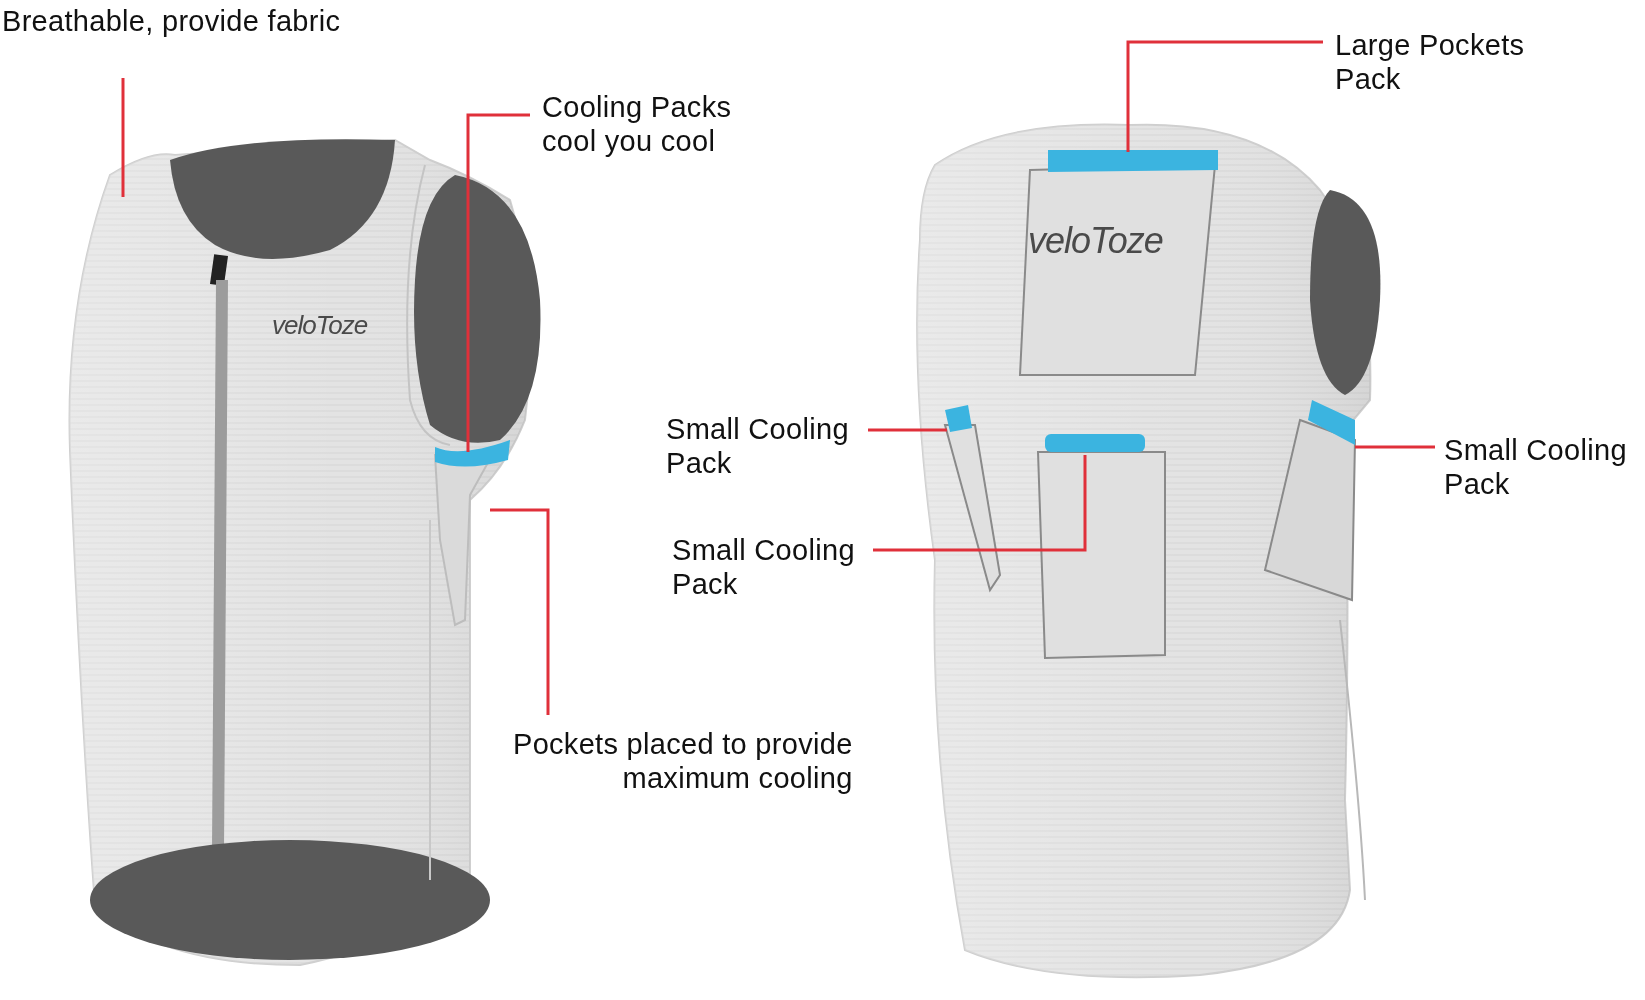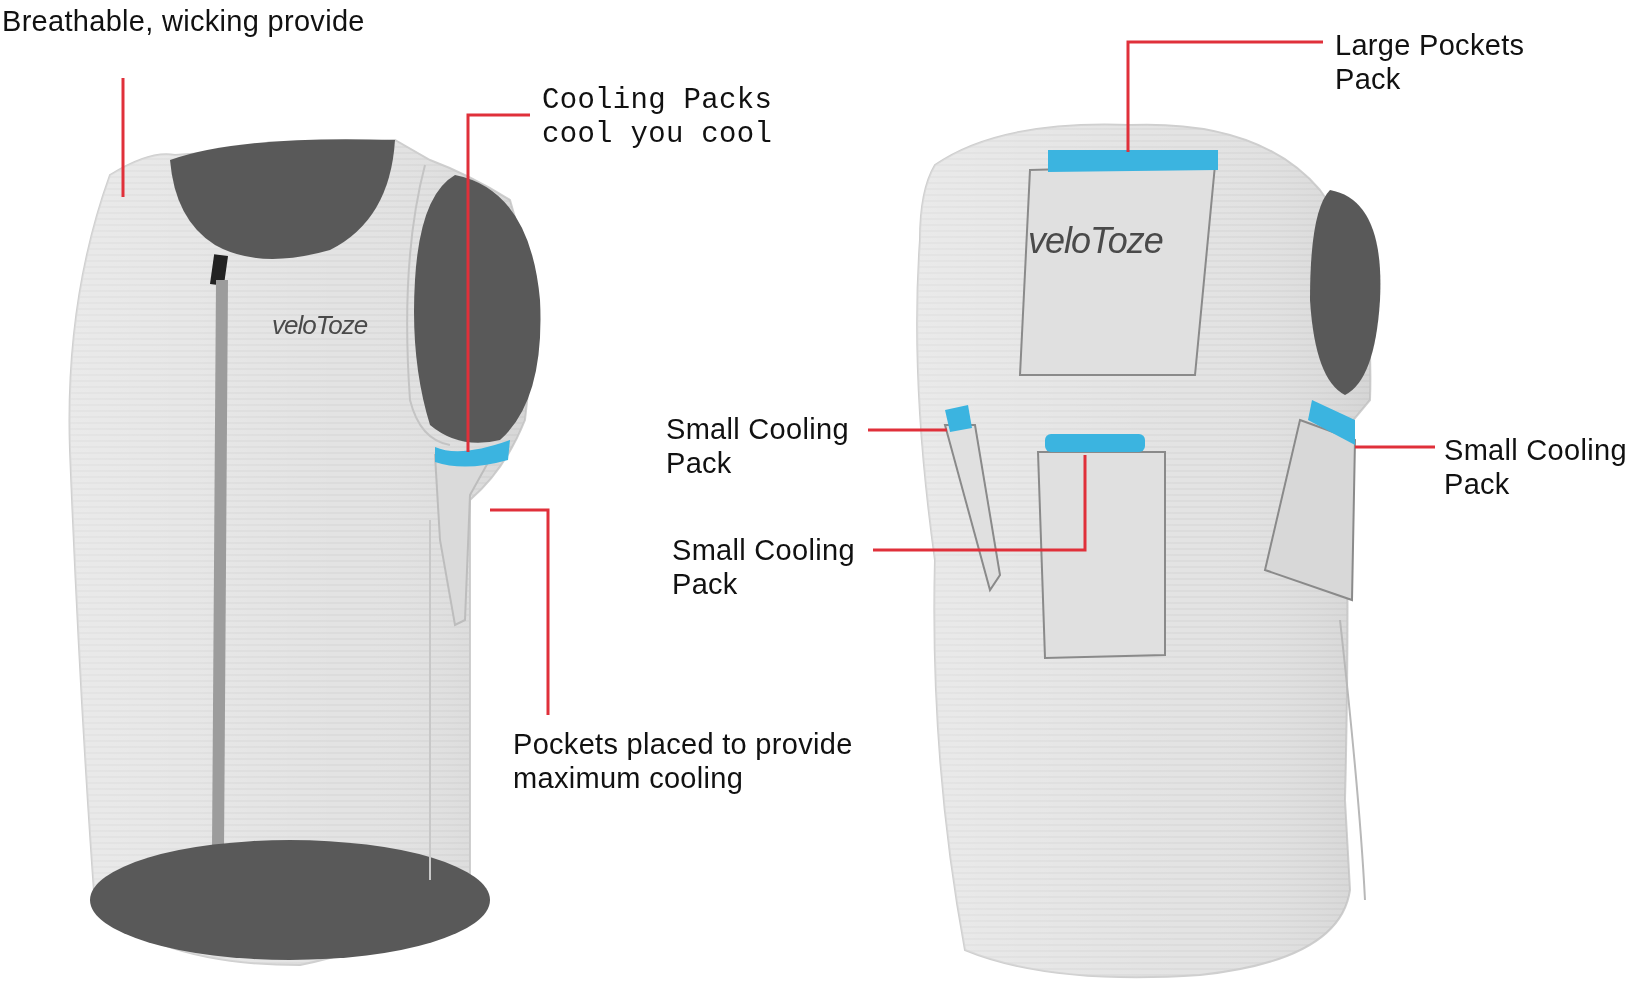--- a/index.html
+++ b/index.html
@@ -72,29 +72,29 @@
     <path d="M868 430 L947 430"></path>
     <path d="M873 550 L1085 550 L1085 455"></path>
     <path d="M1435 447 L1355 447"></path>
   </g>
 </svg>
 
 <div class="logo" style="left:272px; top:310px; font-size:26px;">veloToze</div>
 <div class="logo" style="left:1028px; top:220px; font-size:36px;">veloToze</div>
 
 <div class="label" style="left:2px; top:4px;">
-  <span>Breathable, wicking provide</span>
+  <span>Breathable, provide fabric</span>
 </div>
 
-<div class="label" style="left:542px; top:84px;font-family:Liberation Mono, monospace;">
+<div class="label" style="left:542px; top:90px;">
   <span>Cooling Packs</span>
   <span>cool you cool</span>
 </div>
 
-<div class="label" style="left:513px; top:727px;">
+<div class="label" style="left:513px; top:727px;text-align:right;">
   <span>Pockets placed to provide</span>
   <span>maximum cooling</span>
 </div>
 
 <div class="label" style="left:1335px; top:28px;">
   <span>Large Pockets</span>
   <span>Pack</span>
 </div>
 
 <div class="label" style="left:666px; top:412px;">

